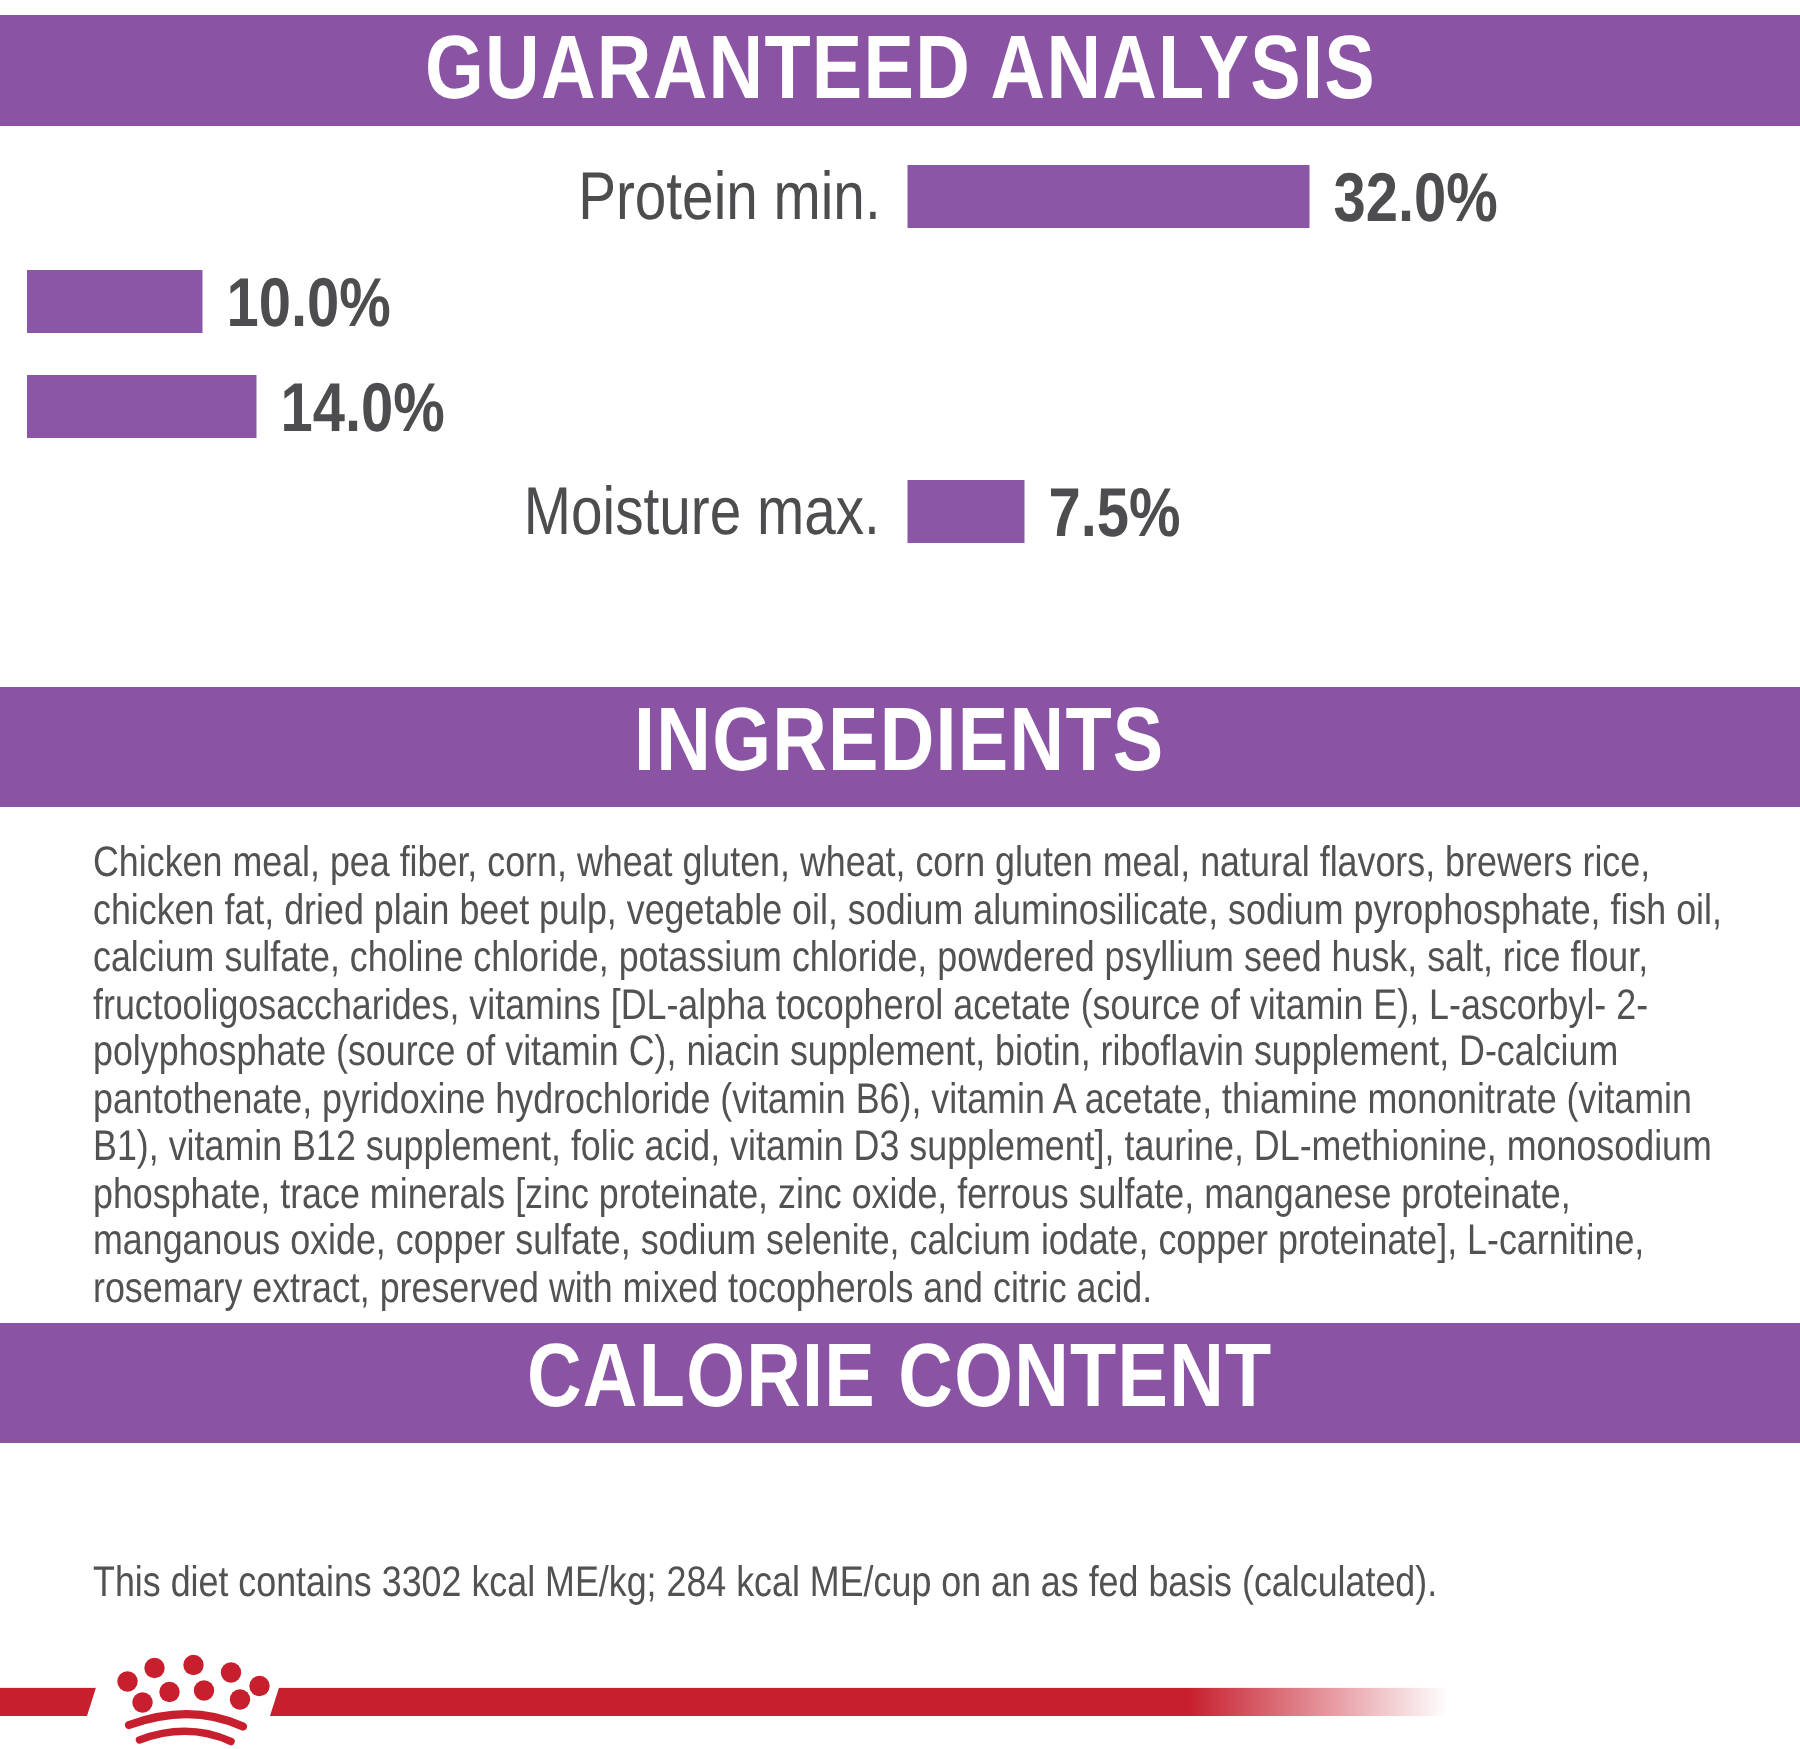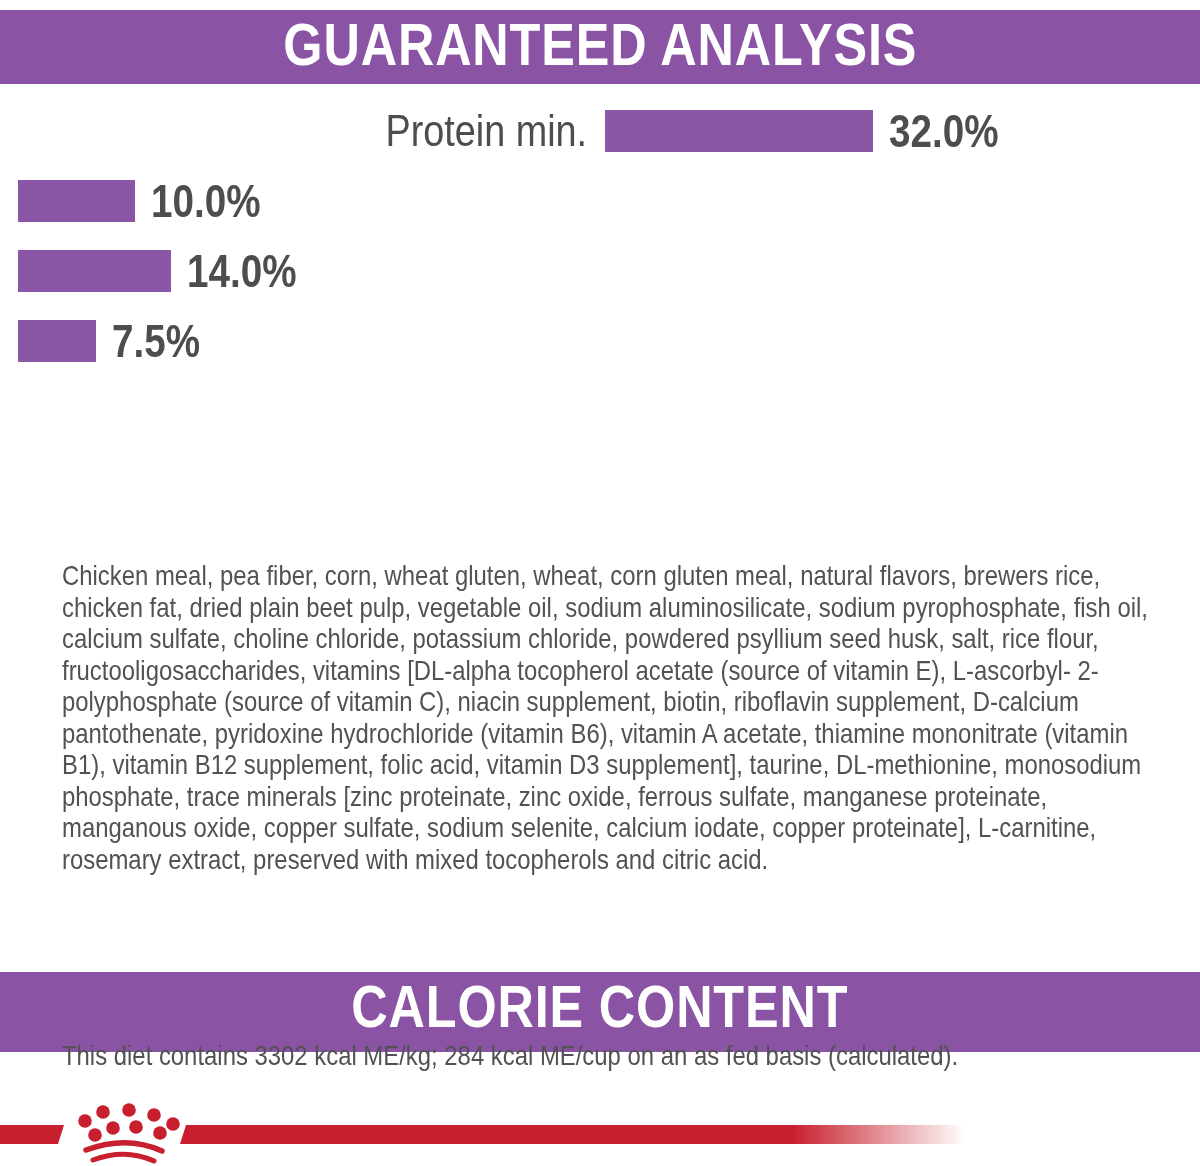--- a/index.html
+++ b/index.html
@@ -16,21 +16,21 @@
     background:#8a53a4;
     display:flex;align-items:flex-start;justify-content:center;
   }
   .band-title{
     color:#ffffff;font-weight:700;font-size:60px;letter-spacing:1px;
     display:inline-block;transform:scaleX(0.84);transform-origin:center center;
     white-space:nowrap;
   }
   #band-ga{top:10px;height:74px;}
   #band-ing{top:458px;height:80px;}
-  #band-cal{top:972px;height:80px;}
+  #band-cal{top:882px;height:80px;}
 
   
   .chart{position:absolute;top:96px;left:0;width:1200px;}
   .chart-row{display:flex;align-items:center;height:70px;}
   .chart-label-cell{
     width:587px;display:flex;justify-content:flex-end;align-items:center;
   }
   .chart-label{
     color:#4d4d4f;font-size:45px;font-weight:500;white-space:nowrap;
     display:inline-block;transform:scaleX(0.84);transform-origin:right center;
@@ -89,26 +89,32 @@
       <span class="chart-value">10.0%</span>
     </div>
 
     <div class="chart-row">
       <div class="chart-bar" style="width: 153px; background: rgb(140, 86, 166);"></div>
       <span class="chart-value">14.0%</span>
     </div>
 
 
     <div class="chart-row">
+      <div class="chart-label-cell">
+        <span class="chart-label">Moisture max.</span>
+      </div>
       <div class="chart-bar" style="width: 78px; background: rgb(140, 86, 166);"></div>
       <span class="chart-value">7.5%</span>
     </div>
 
   </div>
 
+  <div class="band" id="band-ing">
+    <span class="band-title">INGREDIENTS</span>
+  </div>
 
   <div class="body-text" id="ingredients-text">Chicken meal, pea fiber, corn, wheat gluten, wheat, corn gluten meal, natural flavors, brewers rice, chicken fat, dried plain beet pulp, vegetable oil, sodium aluminosilicate, sodium pyrophosphate, fish oil, calcium sulfate, choline chloride, potassium chloride, powdered psyllium seed husk, salt, rice flour, fructooligosaccharides, vitamins [DL-alpha tocopherol acetate (source of vitamin E), L-ascorbyl- 2-polyphosphate (source of vitamin C), niacin supplement, biotin, riboflavin supplement, D-calcium pantothenate, pyridoxine hydrochloride (vitamin B6), vitamin A acetate, thiamine mononitrate (vitamin B1), vitamin B12 supplement, folic acid, vitamin D3 supplement], taurine, DL-methionine, monosodium phosphate, trace minerals [zinc proteinate, zinc oxide, ferrous sulfate, manganese proteinate, manganous oxide, copper sulfate, sodium selenite, calcium iodate, copper proteinate], L-carnitine, rosemary extract, preserved with mixed tocopherols and citric acid.</div>
 
   <div class="band" id="band-cal">
     <span class="band-title">CALORIE CONTENT</span>
   </div>
 
   <div class="body-text" id="calorie-text">This diet contains 3302 kcal ME/kg; 284 kcal ME/cup on an as fed basis (calculated).</div>
 
   <div class="ribbon" id="ribbon-left"></div>

